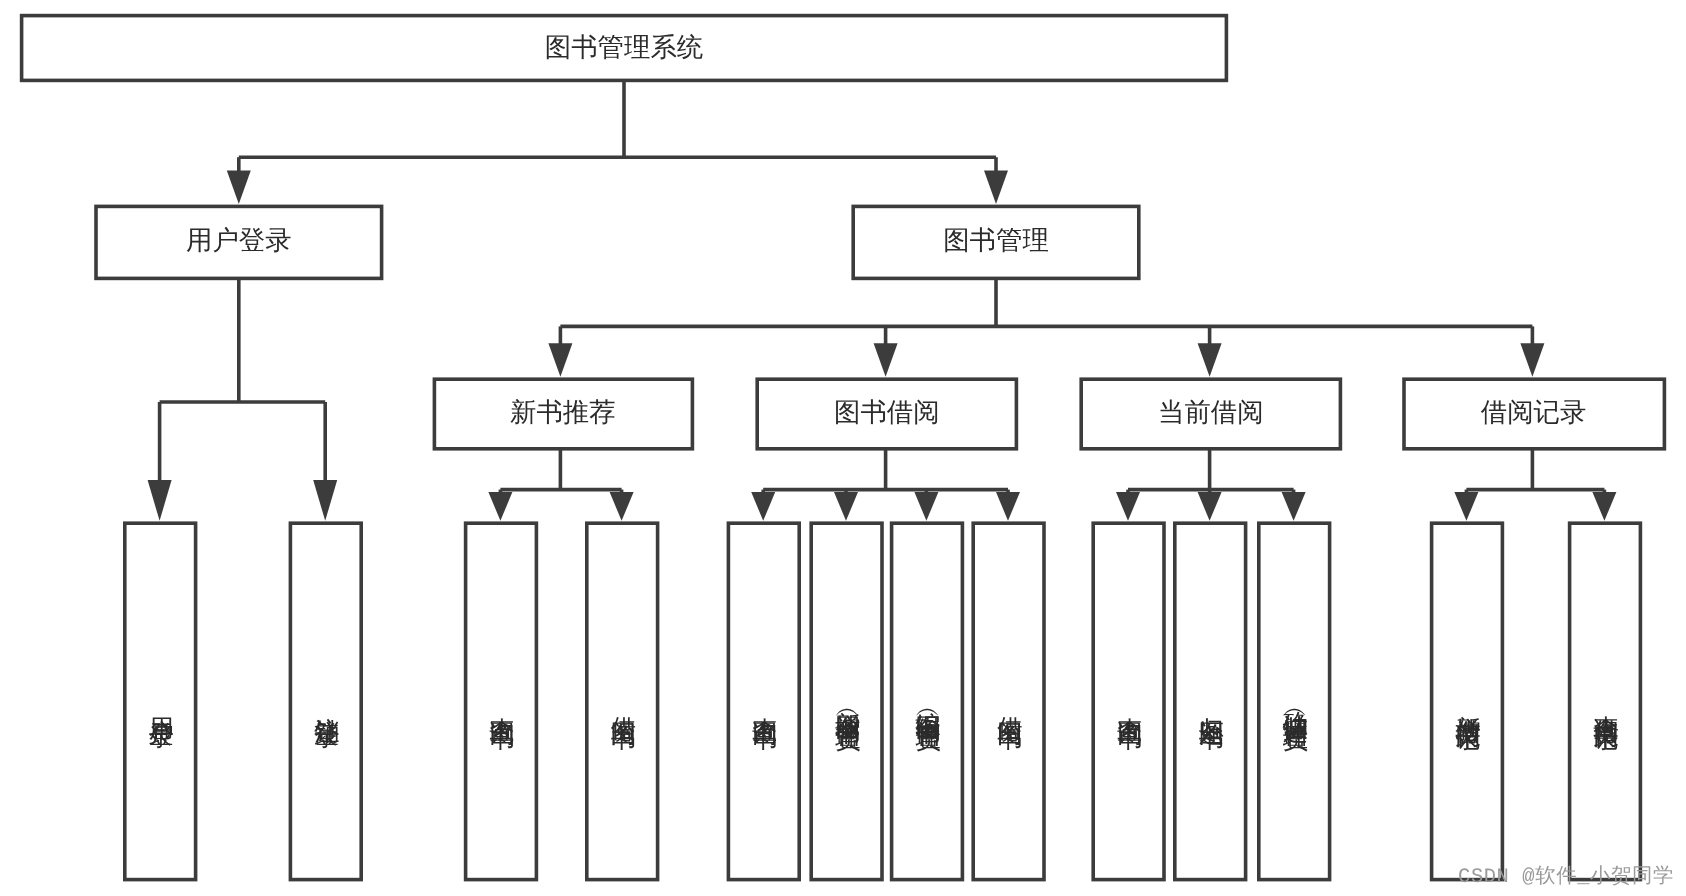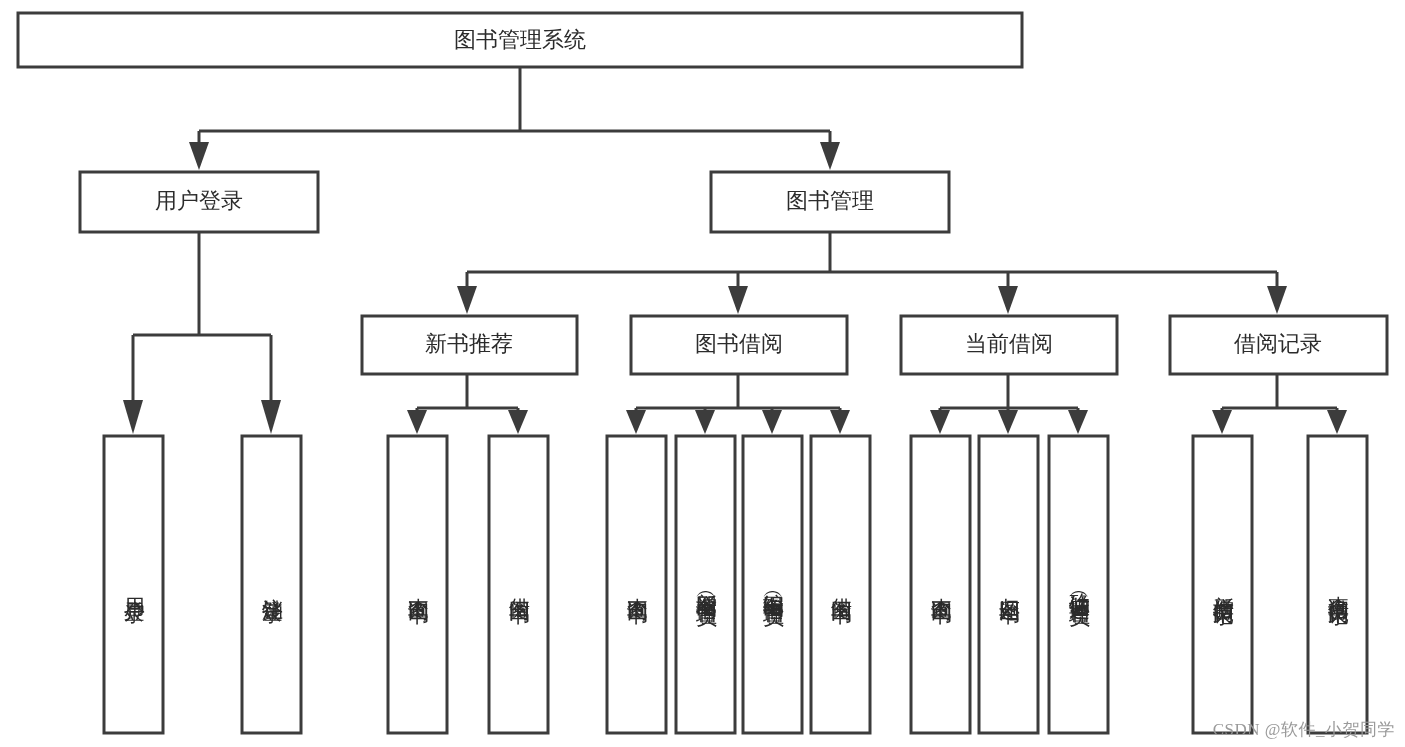--- a/index.html
+++ b/index.html
@@ -50,21 +50,21 @@
   }
   .label-v {
     font-size: 21px;
     writing-mode: vertical-rl;
     letter-spacing: 2px;
   }
   .watermark {
     position: absolute;
     right: 10px;
     bottom: 6px;
-    font-family: Liberation Serif, serif;
+    font-family: Liberation Mono, monospace;
     font-size: 17px;
     color: #9a9a9a;
     letter-spacing: 0.5px;
     white-space: nowrap;
     pointer-events: none;
   }
 </style>
 </head>
 <body>
 

